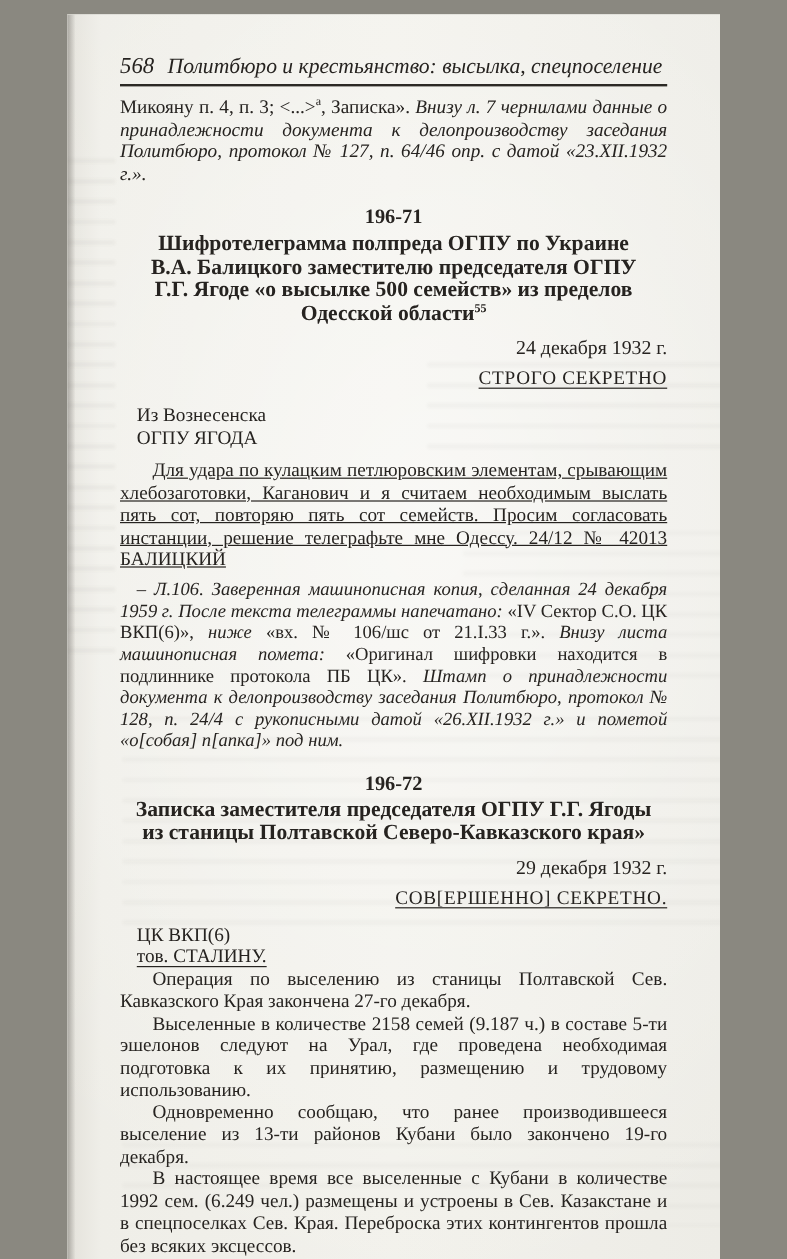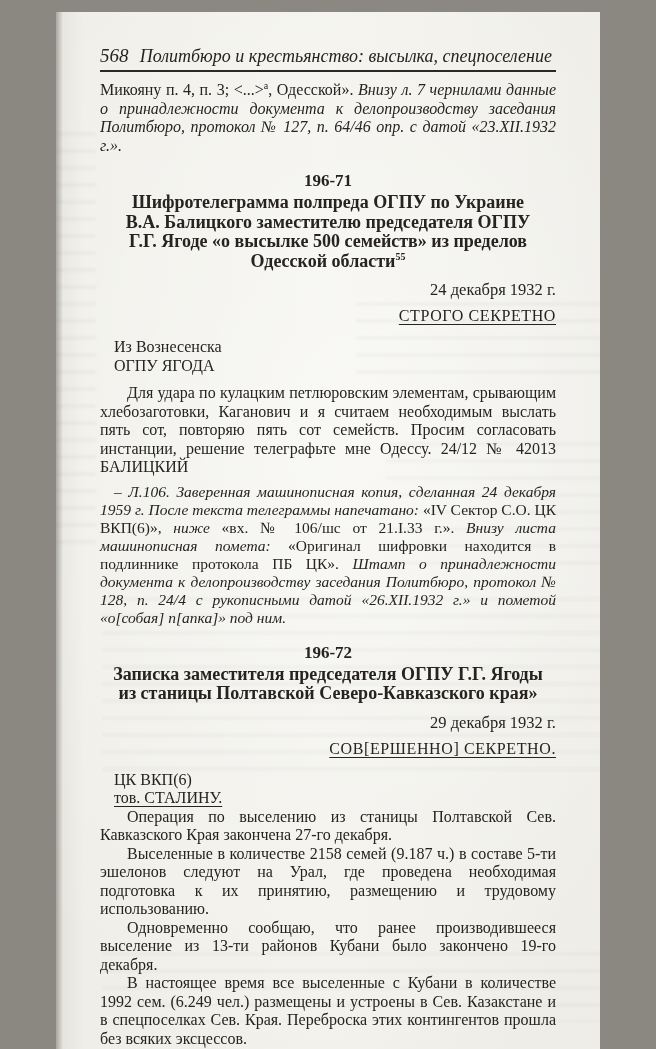--- a/index.html
+++ b/index.html
@@ -47,21 +47,21 @@
   sup{font-size:10px;line-height:0;}
 
   .docnum{margin-top:16px;text-align:center;font-weight:bold;font-size:17px;}
   .doctitle{text-align:center;font-weight:bold;font-size:18px;line-height:19.5px;margin-top:2px;}
   .docdate{margin-top:9px;text-align:right;font-weight:normal;font-size:16.5px;}
   .stampline{text-align:right;font-size:16px;line-height:19px;}
   .stamp-u{text-decoration:underline;text-underline-offset:3px;letter-spacing:.6px;}
   .stamp1{margin-top:6px;}
   .addr{margin-top:13px;font-size:16px;line-height:18.5px;padding-left:14px;}
   .addr-u{text-decoration:underline;text-underline-offset:3px;}
-  .tgbody{margin-top:9px;text-indent:27px;}
+  .tgbody{margin-top:9px;text-indent:27px;text-decoration:underline;}
   .archnote{margin-top:6px;font-size:15.5px;line-height:18px;text-align:justify;
     font-style:italic;text-indent:14px;}
   .archnote .rom{font-style:normal;}
   .para{text-indent:27px;}
   .sigrow{display:flex;justify-content:flex-start;margin-top:13px;
     padding-left:30px;padding-right:48px;font-size:21px;}
   .fnrule{border:none;border-top:2px solid #2c2925;width:238px;
     margin:10px 0 4px 0;}
   .footnote{font-size:15.5px;font-style:italic;}
   .footnote sup{font-style:normal;}
@@ -76,21 +76,21 @@
   <div class="ghost g2"></div>
   <div class="ghost g3"></div>
   <div class="ghost g4"></div>
   <div class="ghost g5"></div>
 
   <div class="runhead">
     <span class="pageno">568</span>
     <span class="runtitle">Политбюро и крестьянство: высылка, спецпоселение</span>
   </div>
 
-  <p class="body-text intro"><span class="rom">Микояну п. 4, п. 3; &lt;...&gt;</span><sup>а</sup><span class="rom">, Одесской». </span><span class="ital">Внизу л. 7 чернилами данные о принадлежности документа к делопроизводству заседания Политбюро, протокол № 127, п. 64/46 опр. с датой «23.XII.1932 г.».</span></p>
+  <p class="body-text intro"><span class="rom">Микояну п. 4, п. 3; &lt;...&gt;</span><sup>а</sup><span class="rom">, Записка». </span><span class="ital">Внизу л. 7 чернилами данные о принадлежности документа к делопроизводству заседания Политбюро, протокол № 127, п. 64/46 опр. с датой «23.XII.1932 г.».</span></p>
 
   <div>
     <p class="docnum">196-71</p>
     <div class="doctitle">
       <div>Шифротелеграмма полпреда ОГПУ по Украине</div>
       <div>В.А. Балицкого заместителю председателя ОГПУ</div>
       <div>Г.Г. Ягоде «о высылке 500 семейств» из пределов</div>
       <div><span>Одесской области</span><sup>55</sup></div>
     </div>
     <p class="docdate">24 декабря 1932 г.</p>

